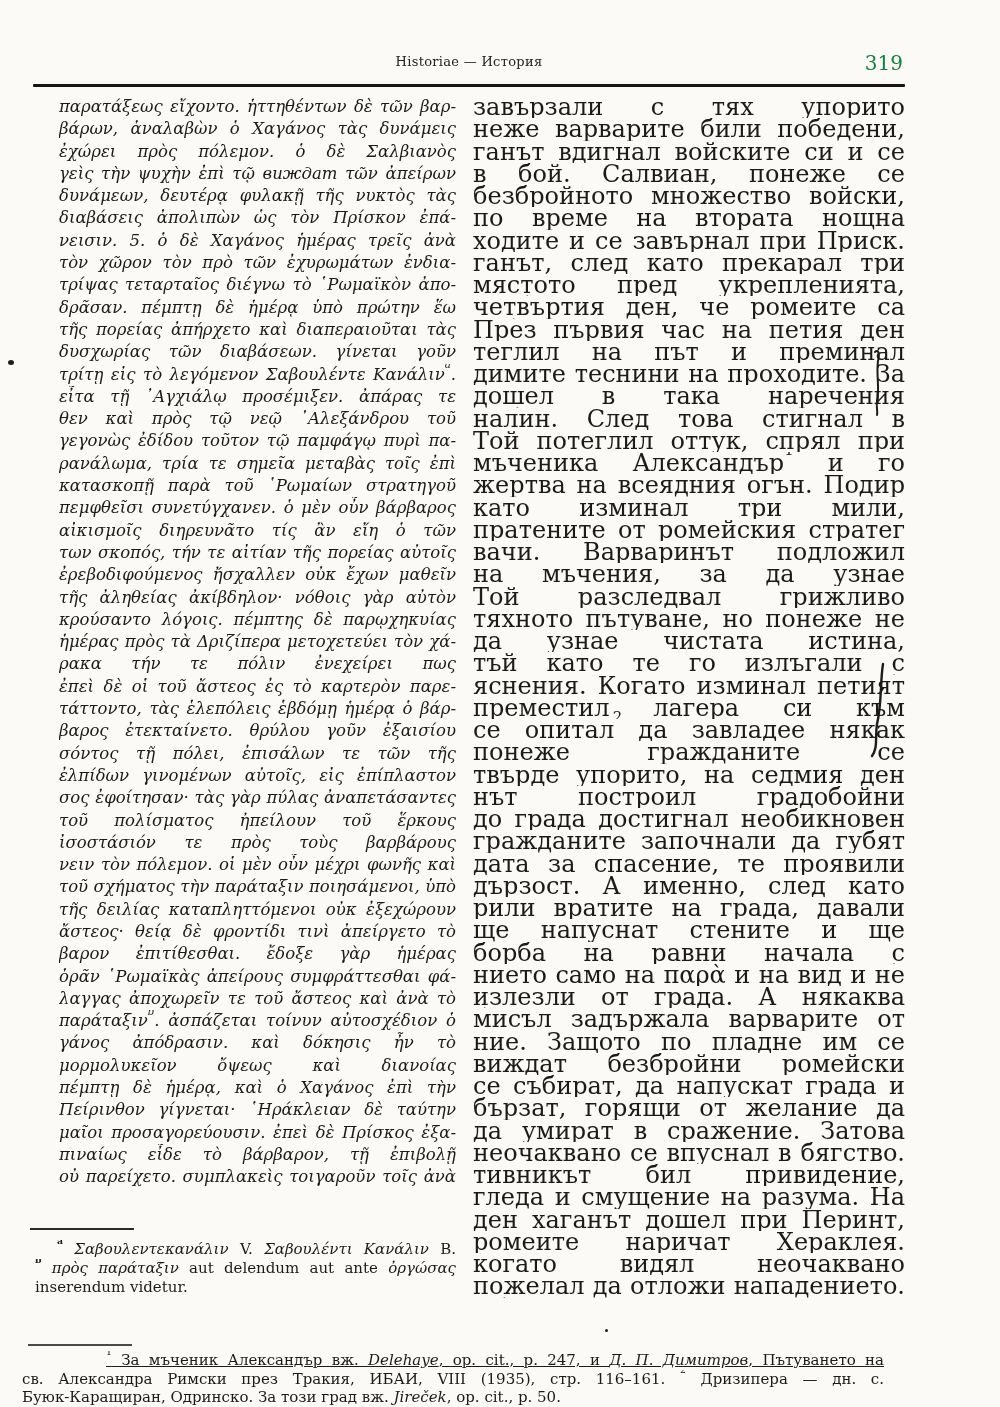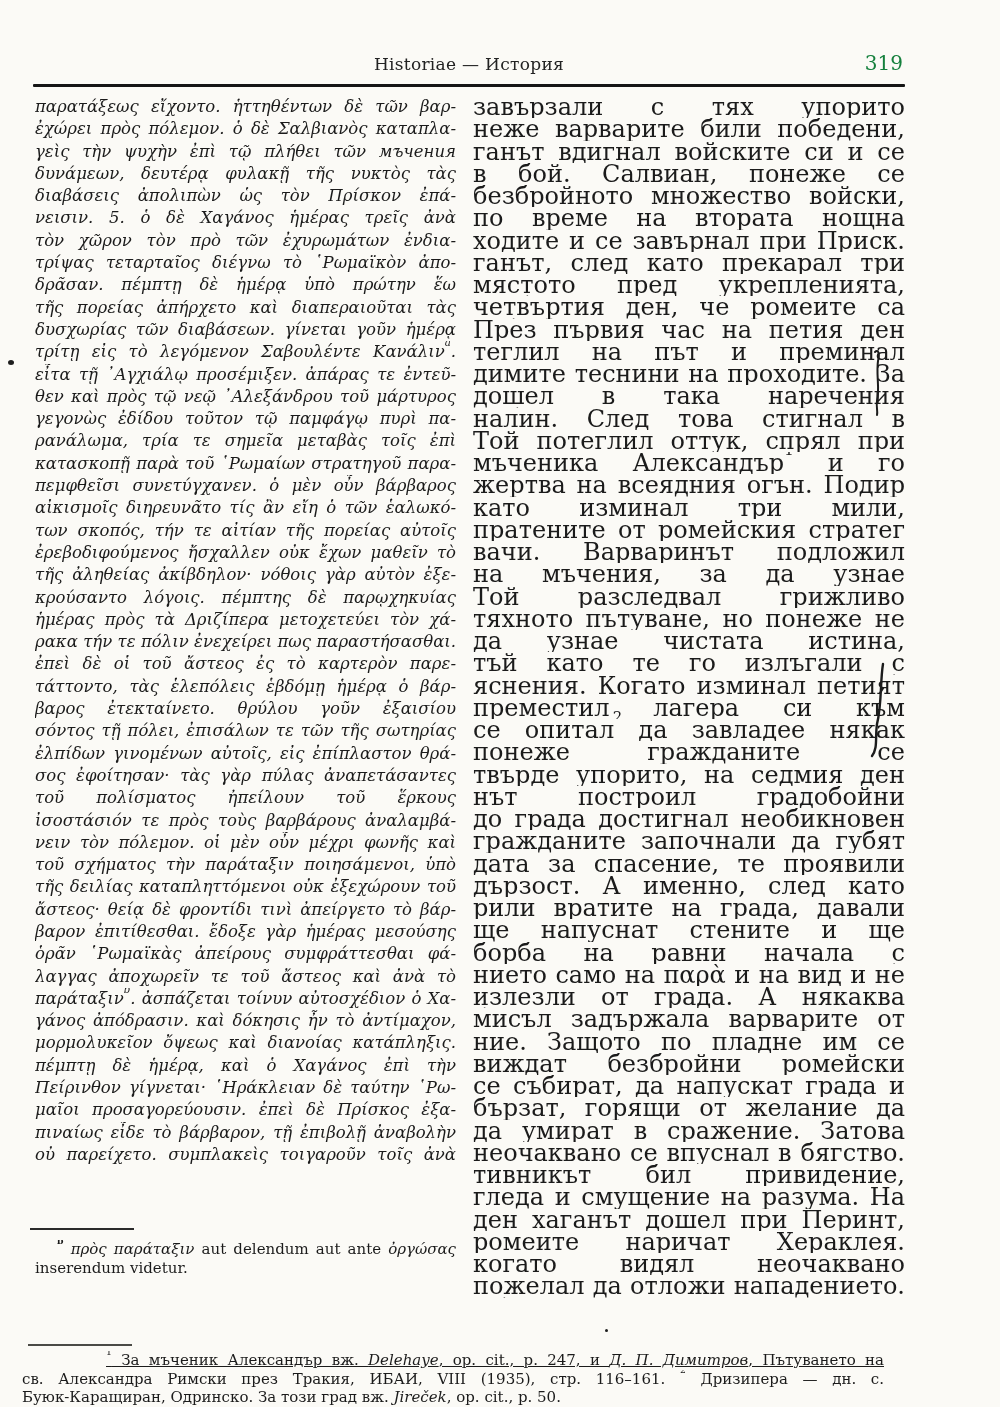--- a/index.html
+++ b/index.html
@@ -12,40 +12,40 @@
     overflow:hidden;
   }
   .page{
     position:absolute;left:0;top:0;width:1000px;height:1407px;
     background:#fbfaf6;
   }
   
   .header-row{position:absolute;left:33px;top:54px;width:872px;height:26px;}
   .running-title{
     position:absolute;left:0;right:0;text-align:center;
-    font-size:17px;letter-spacing:.3px;color:#222;
+    font-size:13px;letter-spacing:.3px;color:#222;
   }
   .page-number{
     position:absolute;right:2px;top:-3px;font-size:20px;color:#15803d;
   }
   .header-rule{
     position:absolute;left:33px;top:84px;width:872px;height:3px;
     background:#151515;border-radius:1px;
   }
   
   .col{position:absolute;top:96px;}
   .col .line{
     text-align:justify;text-align-last:justify;
     white-space:normal;overflow:hidden;
   }
   .greek{
     left:35px;width:421px;
     font-size:16.5px;font-style:italic;
   }
-  .greek .line{height:22.3px;line-height:22.3px;}
+  .greek .line{height:22.3px;line-height:22.3px;margin-left:24px;}
   .bulgarian{
     left:473px;width:432px;
     font-size:24px;
   }
   .bulgarian .line{height:22.25px;line-height:22.25px;}
   sup{
     font-size:62%;line-height:0;position:relative;top:-0.45em;
   }
   
   .apparatus-rule{
@@ -81,22 +81,23 @@
 <div class="page">
 
   <div class="header-row">
     <div class="running-title">Historiae — История</div>
     <div class="page-number">319</div>
   </div>
   <div class="header-rule"></div>
 
   <section class="col greek">
       <div class="line">παρατάξεως εἴχοντο. ἡττηθέντων δὲ τῶν βαρ-</div>
+      <div class="line">βάρων, ἀναλαβὼν ὁ Χαγάνος τὰς δυνάμεις</div>
       <div class="line">ἐχώρει πρὸς πόλεμον. ὁ δὲ Σαλβιανὸς καταπλα-</div>
-      <div class="line">γεὶς τὴν ψυχὴν ἐπὶ τῷ πλήθει τῶν мъчения</div>
+      <div class="line">γεὶς τὴν ψυχὴν ἐπὶ τῷ виждат τῶν ἀπείρων</div>
       <div class="line">δυνάμεων, δευτέρᾳ φυλακῇ τῆς νυκτὸς τὰς</div>
       <div class="line">διαβάσεις ἀπολιπὼν ὡς τὸν Πρίσκον ἐπά-</div>
       <div class="line">νεισιν. 5. ὁ δὲ Χαγάνος ἡμέρας τρεῖς ἀνὰ</div>
       <div class="line">τὸν χῶρον τὸν πρὸ τῶν ἐχυρωμάτων ἐνδια-</div>
       <div class="line">τρίψας τεταρταῖος διέγνω τὸ ῾Ρωμαϊκὸν ἀπο-</div>
       <div class="line">δρᾶσαν. πέμπτῃ δὲ ἡμέρᾳ ὑπὸ πρώτην ἕω</div>
       <div class="line">τῆς πορείας ἀπήρχετο καὶ διαπεραιοῦται τὰς</div>
       <div class="line">δυσχωρίας τῶν διαβάσεων. γίνεται γοῦν ἡμέρᾳ</div>
       <div class="line">τρίτῃ εἰς τὸ λεγόμενον Σαβουλέντε Κανάλιν<sup>a</sup>.</div>
       <div class="line">εἶτα τῇ ᾿Αγχιάλῳ προσέμιξεν. ἀπάρας τε ἐντεῦ-</div>
@@ -189,20 +190,21 @@
       <div class="line">тивникът бил привидение, измама на по-</div>
       <div class="line">гледа и смущение на разума. На петия</div>
       <div class="line">ден хаганът дошел при Перинт, който</div>
       <div class="line">ромеите наричат Хераклея. Приск пък,</div>
       <div class="line">когато видял неочаквано варварите, не</div>
       <div class="line">пожелал да отложи нападението. Обаче</div>
     </section>
 
   <div class="apparatus-rule"></div>
   <section class="apparatus">
+      <div class="line"><sup>a</sup> <i>Σαβουλεντεκανάλιν</i> V. <i>Σαβουλέντι Κανάλιν</i> B.</div>
       <div class="line"><sup>b</sup> <i>πρὸς παράταξιν</i> aut delendum aut ante <i>ὀργώσας</i></div>
       <div class="line last">inserendum videtur.</div>
     </section>
 
   <div class="footnote-rule"></div>
   <section class="footnotes">
       <div class="line"><sup>1</sup> За мъченик Александър вж. <i>Delehaye</i>, op. cit., p. 247, и <i>Д. П. Димитров</i>, Пътуването на</div>
       <div class="line">св. Александра Римски през Тракия, ИБАИ, VIII (1935), стр. 116–161. <sup>2</sup> Дризипера — дн. с.</div>
       <div class="line last">Буюк-Каращиран, Одринско. За този град вж. <i>Jireček</i>, op. cit., p. 50.</div>
     </section>

